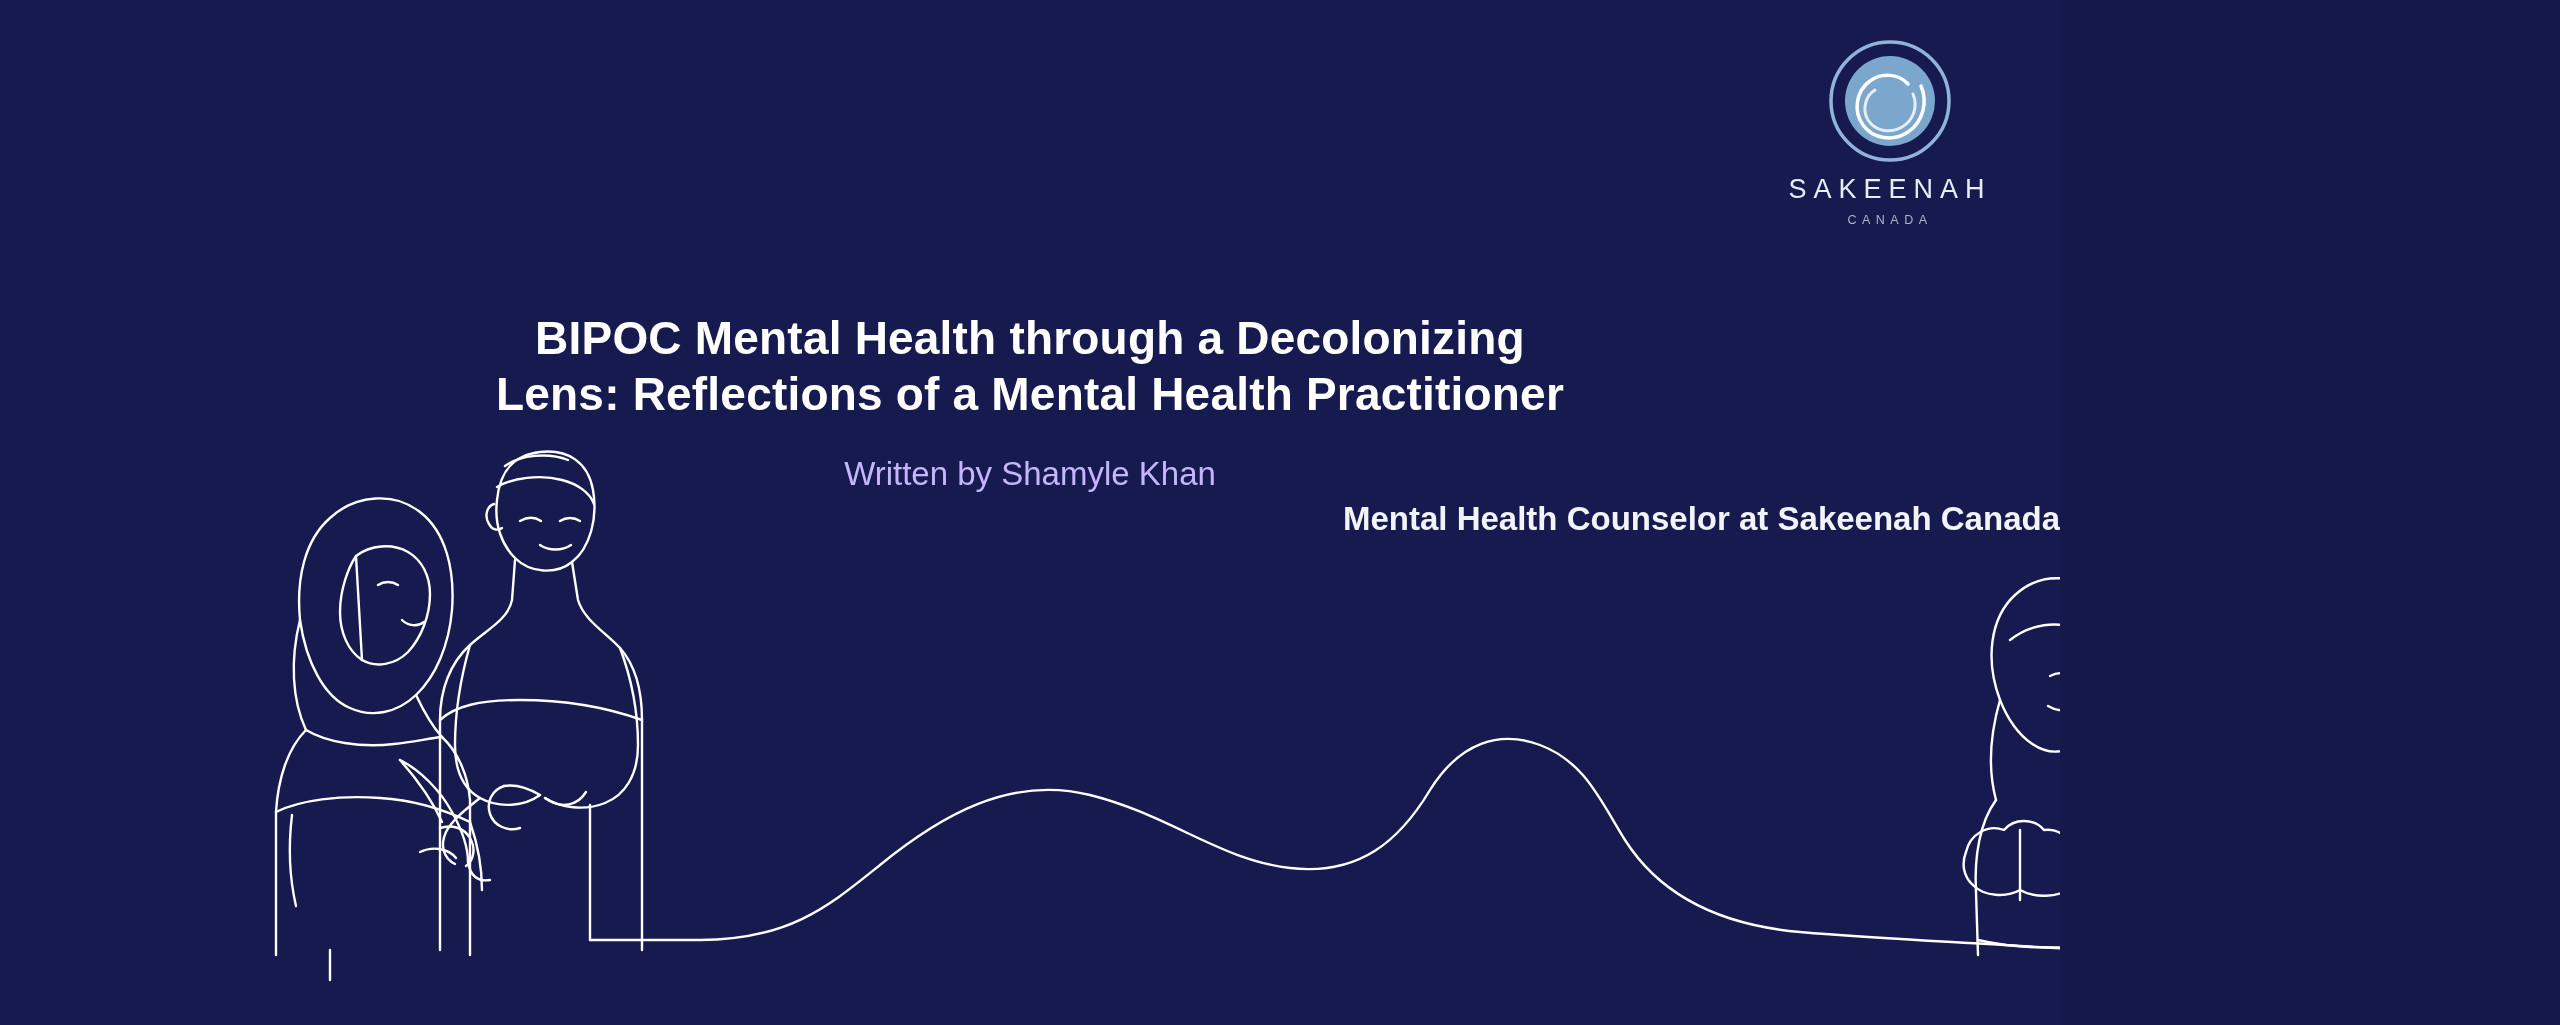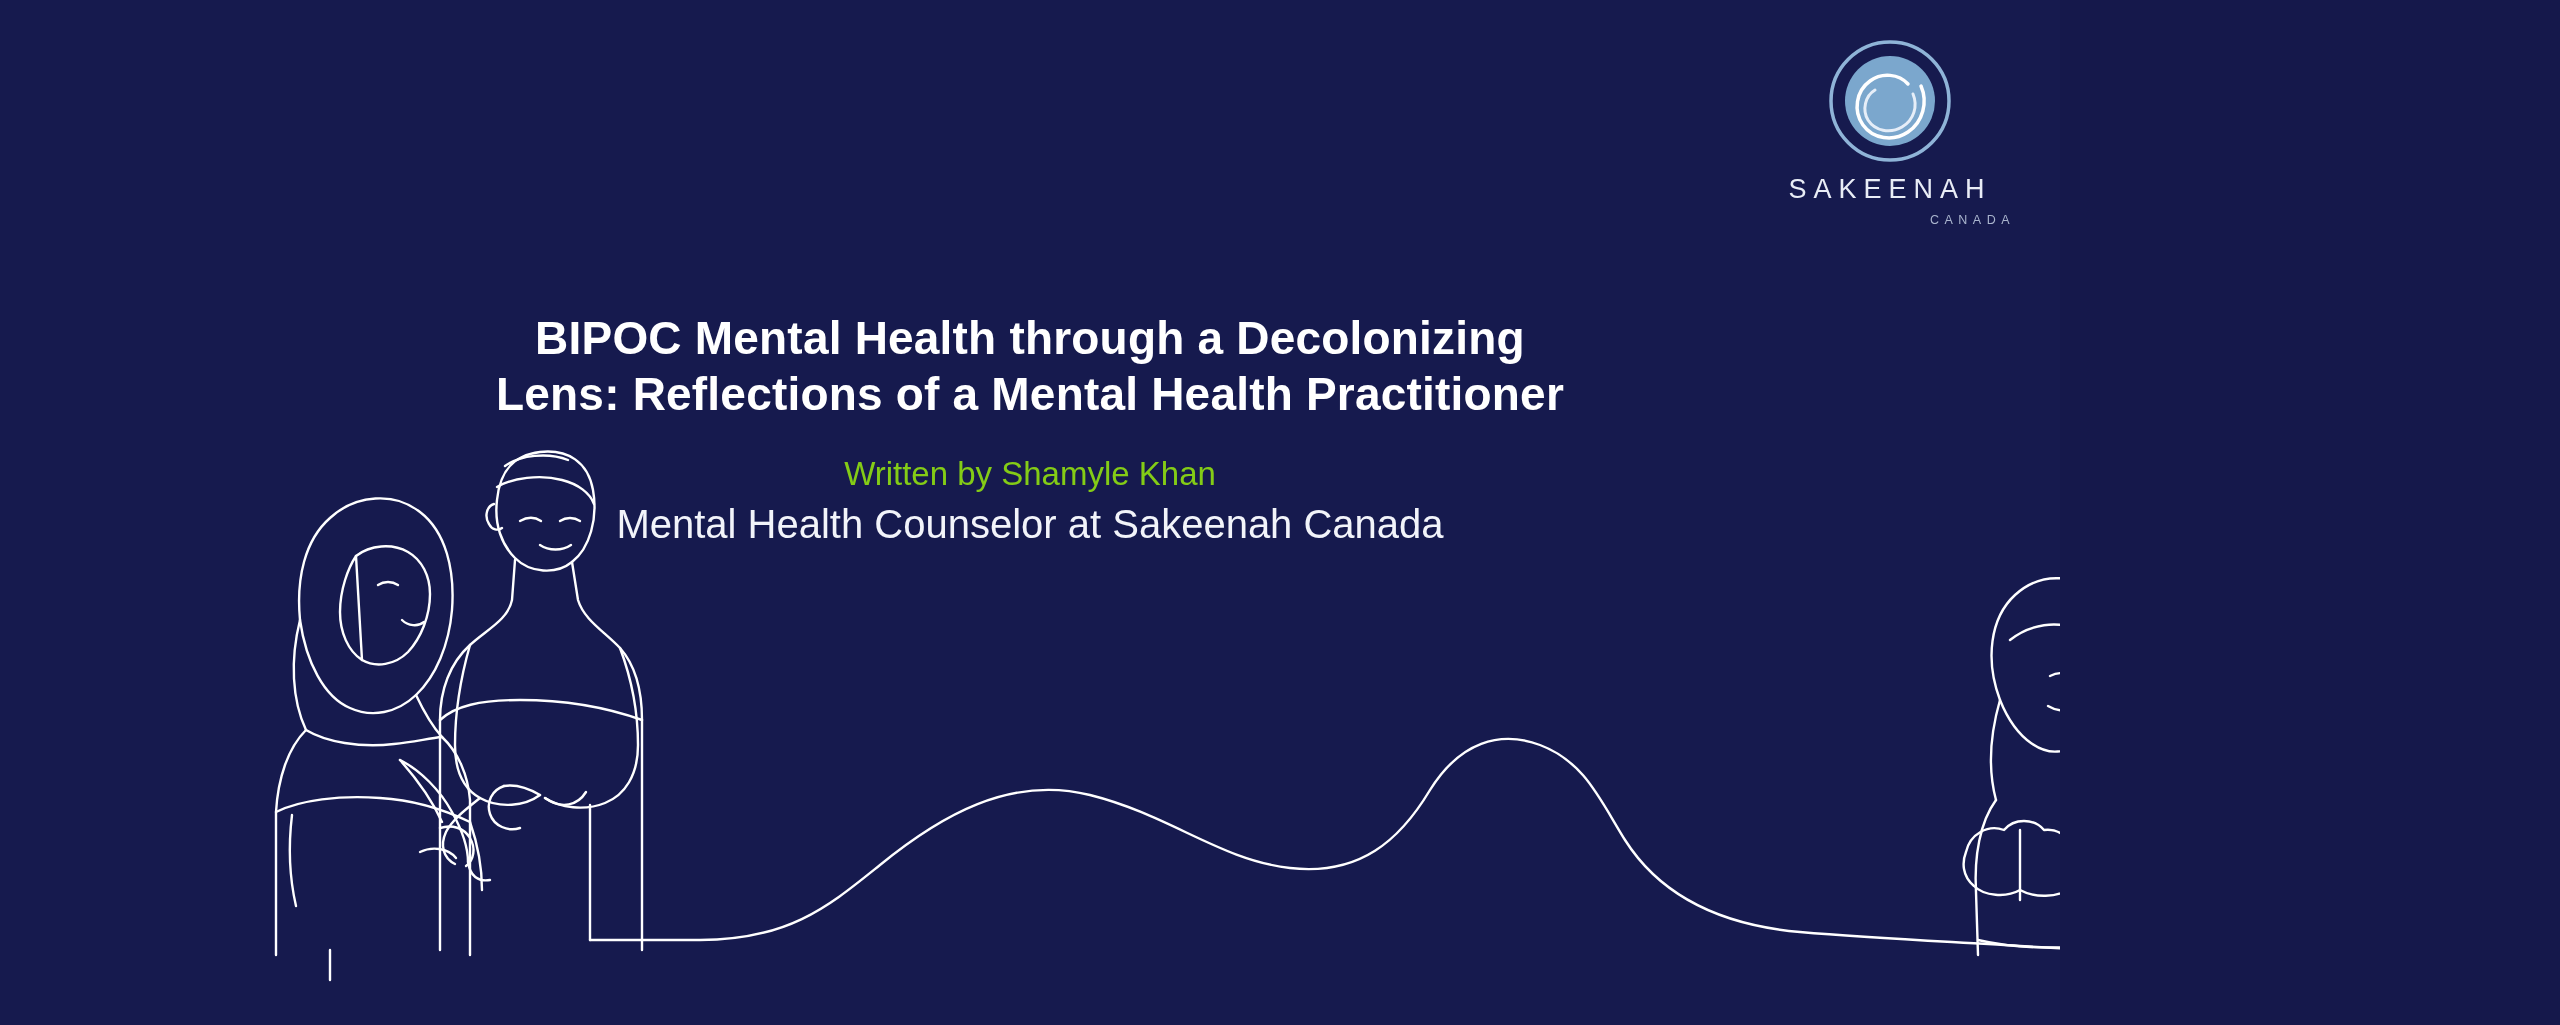--- a/index.html
+++ b/index.html
@@ -41,51 +41,51 @@
     letter-spacing: 7px;
     font-weight: 400;
     line-height: 1;
   }
   .logo-sub {
     margin-top: 11px;
     color: #a9b4cd;
     font-size: 12.5px;
     letter-spacing: 5.5px;
     line-height: 1;
-    text-align: right;
   }
   
   .text-block {
     position: absolute;
     left: 0;
     right: 0;
     top: 310px;
     text-align: center;
   }
   .title {
     color: #ffffff;
     font-size: 46px;
     font-weight: bold;
     line-height: 1.22;
     letter-spacing: 0.2px;
     margin: 0 auto;
     width: 1100px;
   }
   .byline {
     margin-top: 30px;
-    color: #84cc16;
+    color: #c4b5fd;
     font-size: 33px;
     font-weight: 400;
     line-height: 1.35;
   }
   .byline-role {
     color: #f2f4fa;
-    font-size: 40px;
-    font-weight: 400;
+    font-size: 33px;
+    font-weight: 700;
     line-height: 1.35;
+    text-align: right;
   }
   
   .art {
     position: absolute;
     left: 0;
     top: 0;
     width: 2560px;
     height: 1025px;
     pointer-events: none;
   }

